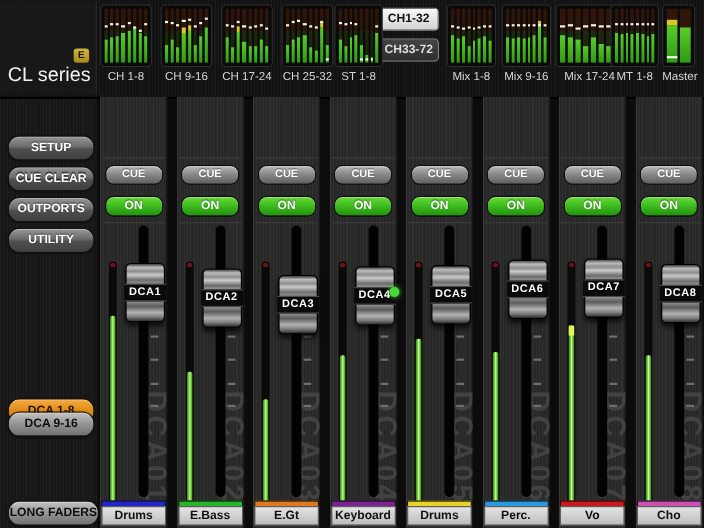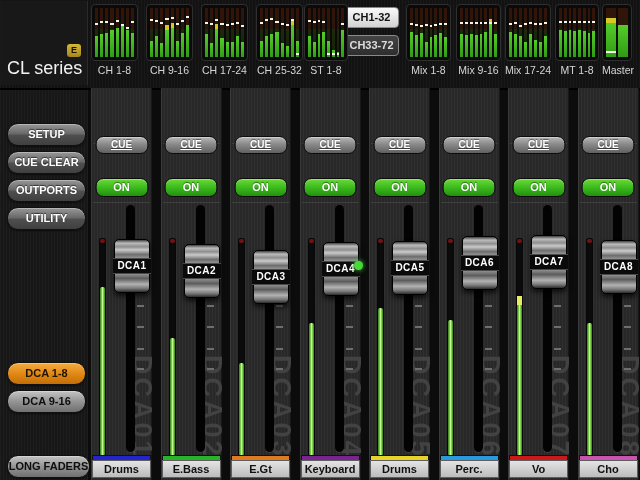--- a/index.html
+++ b/index.html
@@ -42,21 +42,21 @@
   .btn-orange{background:linear-gradient(180deg,#f4ab40,#e28a16 50%,#c26d06);color:#221200;}
   
   .main-bg{position:absolute;left:88px;top:88px;width:552px;height:392px;background:#0c0c0c;}
   .strip{position:absolute;top:88px;width:61px;height:392px;background:#282828;
     background-image:repeating-linear-gradient(90deg,rgba(255,255,255,.035) 0 1px,transparent 1px 3px);
     box-shadow:inset 1px 0 0 rgba(255,255,255,.05),inset -1px 0 0 rgba(0,0,0,.5);}
   .strip-divider{position:absolute;left:2px;right:2px;height:1px;background:#3e3e3e;}
   .pill{position:absolute;left:50%;transform:translateX(-50%);width:51px;height:16px;border-radius:8px;
     font-size:10px;font-weight:bold;text-align:center;line-height:16px;color:#fff;border:1px solid #0c0c0c;
     box-shadow:inset 0 1px 0 rgba(255,255,255,.35);text-shadow:0 -1px 1px rgba(0,0,0,.5);}
-  .cue-btn{top:48px;background:linear-gradient(180deg,#b8b8b8,#8a8a8a 45%,#606060);text-decoration:underline;}
+  .cue-btn{top:62px;background:linear-gradient(180deg,#b8b8b8,#8a8a8a 45%,#606060);}
   .on-btn{top:90px;height:17px;line-height:17px;font-size:11px;
     background:linear-gradient(180deg,#6ada38,#3cba1e 50%,#23900e);}
   .watermark{position:absolute;right:-3px;bottom:21px;writing-mode:vertical-rl;font-size:27px;
     font-weight:bold;color:#424242;letter-spacing:3px;line-height:1;}
   .slot{position:absolute;left:35px;top:117px;width:9px;height:247px;background:#030303;
     border-radius:5px;box-shadow:0 1px 0 rgba(255,255,255,.08);}
   .mtrack{position:absolute;left:8px;top:150px;width:7px;height:219px;background:#0b0b0b;
     border-radius:3px;box-shadow:inset 0 0 2px #000;}
   .reddot{position:absolute;top:1px;left:1px;right:1px;height:4px;background:#701212;border-radius:2px;}
   .mfill{position:absolute;left:1px;right:1px;bottom:1px;border-radius:2px;
@@ -348,21 +348,21 @@
             <div class="mpeak" style="bottom: 68%;"></div>
             <div class="mmark" style="top: 28%;"></div>
           </div>
           <div class="mbar">
             <div class="mfillbar" style="height: 46%;"></div>
             <div class="mmark" style="top: 28%;"></div>
           </div>
         </div>
         <div class="meter-label">Mix 9-16</div>
       </div>
-      <div class="meter-block" style="left: 505px; width: 46px;">
+      <div class="meter-block" style="left: 505px; width: 62px;">
         <div class="meter-box">
           <div class="mbar">
             <div class="mfillbar" style="height: 52%;"></div>
             <div class="mmark" style="top: 30%;"></div>
           </div>
           <div class="mbar">
             <div class="mfillbar" style="height: 46%;"></div>
             <div class="mmark" style="top: 28%;"></div>
           </div>
           <div class="mbar">
@@ -443,21 +443,21 @@
         <div class="meter-label">Master</div>
       </div>
     </div>
 
   <div>
     <div class="side-btn btn-gray" style="top:123px">SETUP</div>
     <div class="side-btn btn-gray" style="top:151px">CUE CLEAR</div>
     <div class="side-btn btn-gray" style="top:179px">OUTPORTS</div>
     <div class="side-btn btn-gray" style="top:207px">UTILITY</div>
     <div class="side-btn btn-orange" style="top:362px">DCA 1-8</div>
-    <div class="side-btn btn-lightgray" style="top:390px">DCA 9-16</div>
+    <div class="side-btn btn-lightgray" style="top:374px">DCA 9-16</div>
     <div class="side-btn btn-lightgray" style="top:455px;width:81px">LONG FADERS</div>
   </div>
 <div class="strip" style="left: 91px;">
       <div class="strip-divider" style="top: 55px;"></div>
       <div class="pill cue-btn">CUE</div>
       <div class="pill on-btn">ON</div>
       <div class="strip-divider" style="top: 114px;"></div>
       <div class="watermark">DCA01</div>
       <div class="slot"></div>
       <div class="mtrack">

